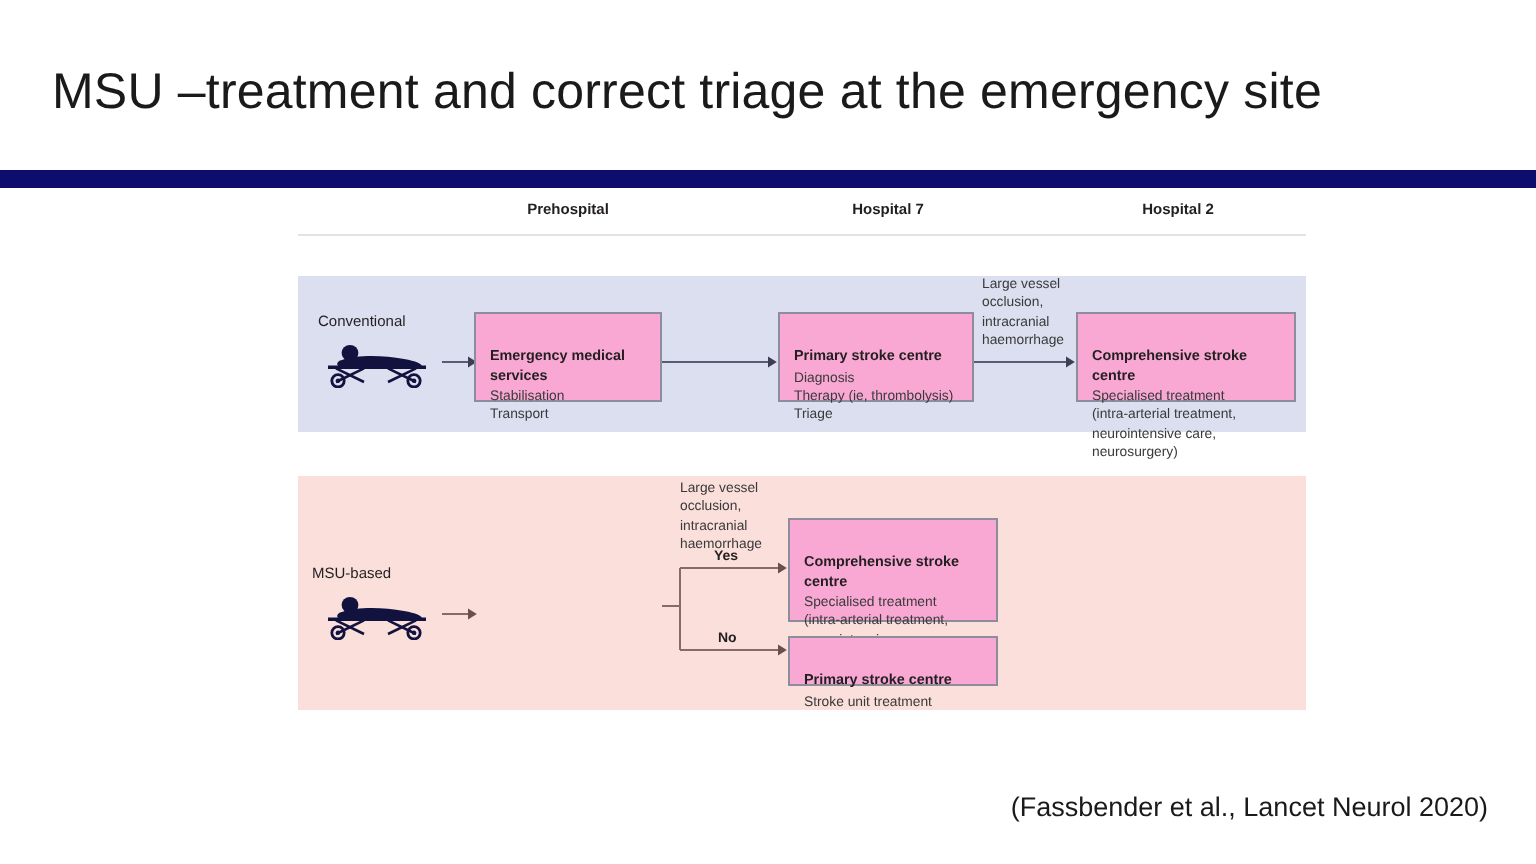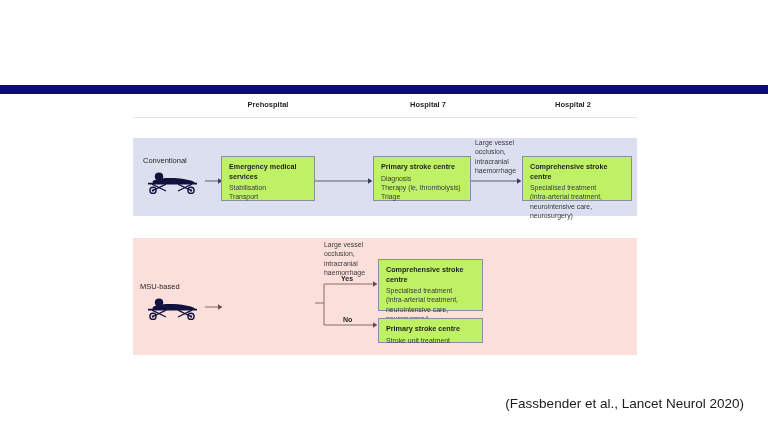--- a/index.html
+++ b/index.html
@@ -14,21 +14,21 @@
     position:absolute;left:26px;top:32px;width:700px;
     font-size:25px;font-weight:400;letter-spacing:.1px;
     color:#1a1a1a;line-height:1.15;white-space:nowrap;
   }
   .accent-bar{
     position:absolute;left:0;top:85px;width:768px;height:9px;
     background:#0d0d6e;
   }
 
   
-  .figure{position:absolute;left:0;top:94px;width:692px;height:275px;}
+  .figure{position:absolute;left:16px;top:94px;width:692px;height:275px;}
 
   .col-headers{position:absolute;left:133px;top:6px;width:504px;height:16px;}
   .col-header{
     position:absolute;top:0;font-size:7.5px;font-weight:700;
     color:#231f20;text-align:center;
   }
   .ch-pre{left:70px;width:130px;}
   .ch-h1{left:230px;width:130px;}
   .ch-h2{left:375px;width:130px;}
   .header-rule{
@@ -46,22 +46,22 @@
     position:absolute;font-size:7.5px;font-weight:400;color:#231f20;
     white-space:nowrap;
   }
 
   
   .stretcher{position:absolute;width:62px;height:26px;}
   .stretcher svg{display:block;width:62px;height:26px;}
 
   
   .box{
-    position:absolute;background:#bef264;border:1px solid #8d8d9e;
-    box-sizing:border-box;padding:5px 6px 5px 7px;
+    position:absolute;background:#f9a8d4;border:1px solid #8d8d9e;
+    box-sizing:border-box;padding:16px 6px 5px 7px;
   }
   .box-title{
     font-size:7.2px;font-weight:700;color:#231f20;line-height:1.32;
     margin-bottom:2px;
   }
   .box-line{font-size:6.9px;color:#3a3a3a;line-height:1.34;}
 
   
   .annot{
     position:absolute;font-size:6.9px;color:#3a3a3a;line-height:1.36;
@@ -78,20 +78,21 @@
   .citation{
     position:absolute;left:0;top:396px;width:744px;text-align:right;
     font-size:13.5px;color:#1a1a1a;
   }
 </style>
 </head>
 <body>
 
 <div class="slide">
 
+  <div class="slide-title">MSU –treatment and correct triage at the emergency site</div>
   <div class="accent-bar"></div>
 
   <div class="figure">
 
     <div class="col-headers">
       <div class="col-header ch-pre">Prehospital</div>
       <div class="col-header ch-h1">Hospital 7</div>
       <div class="col-header ch-h2">Hospital 2</div>
     </div>
     <div class="header-rule"></div>

